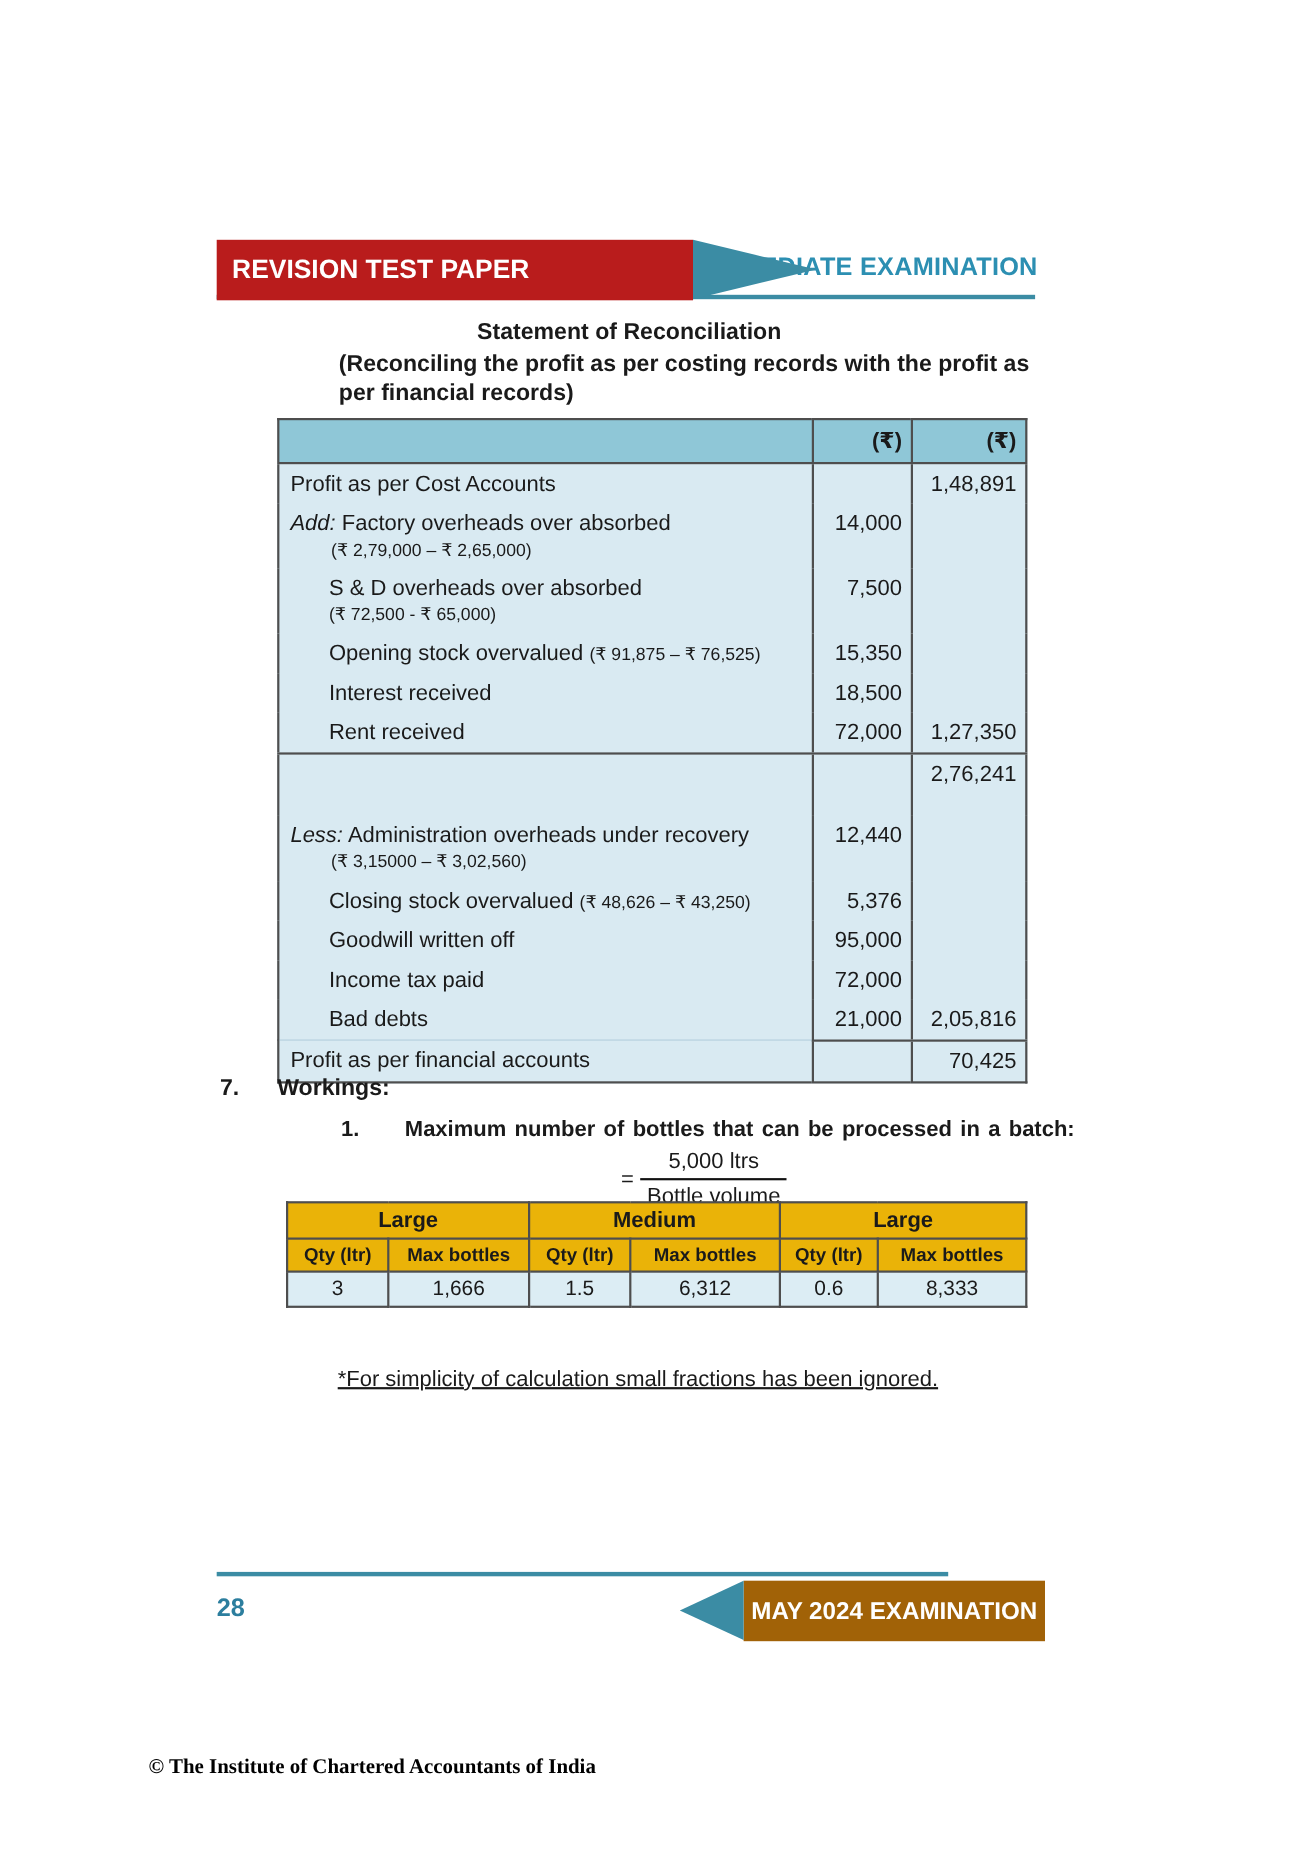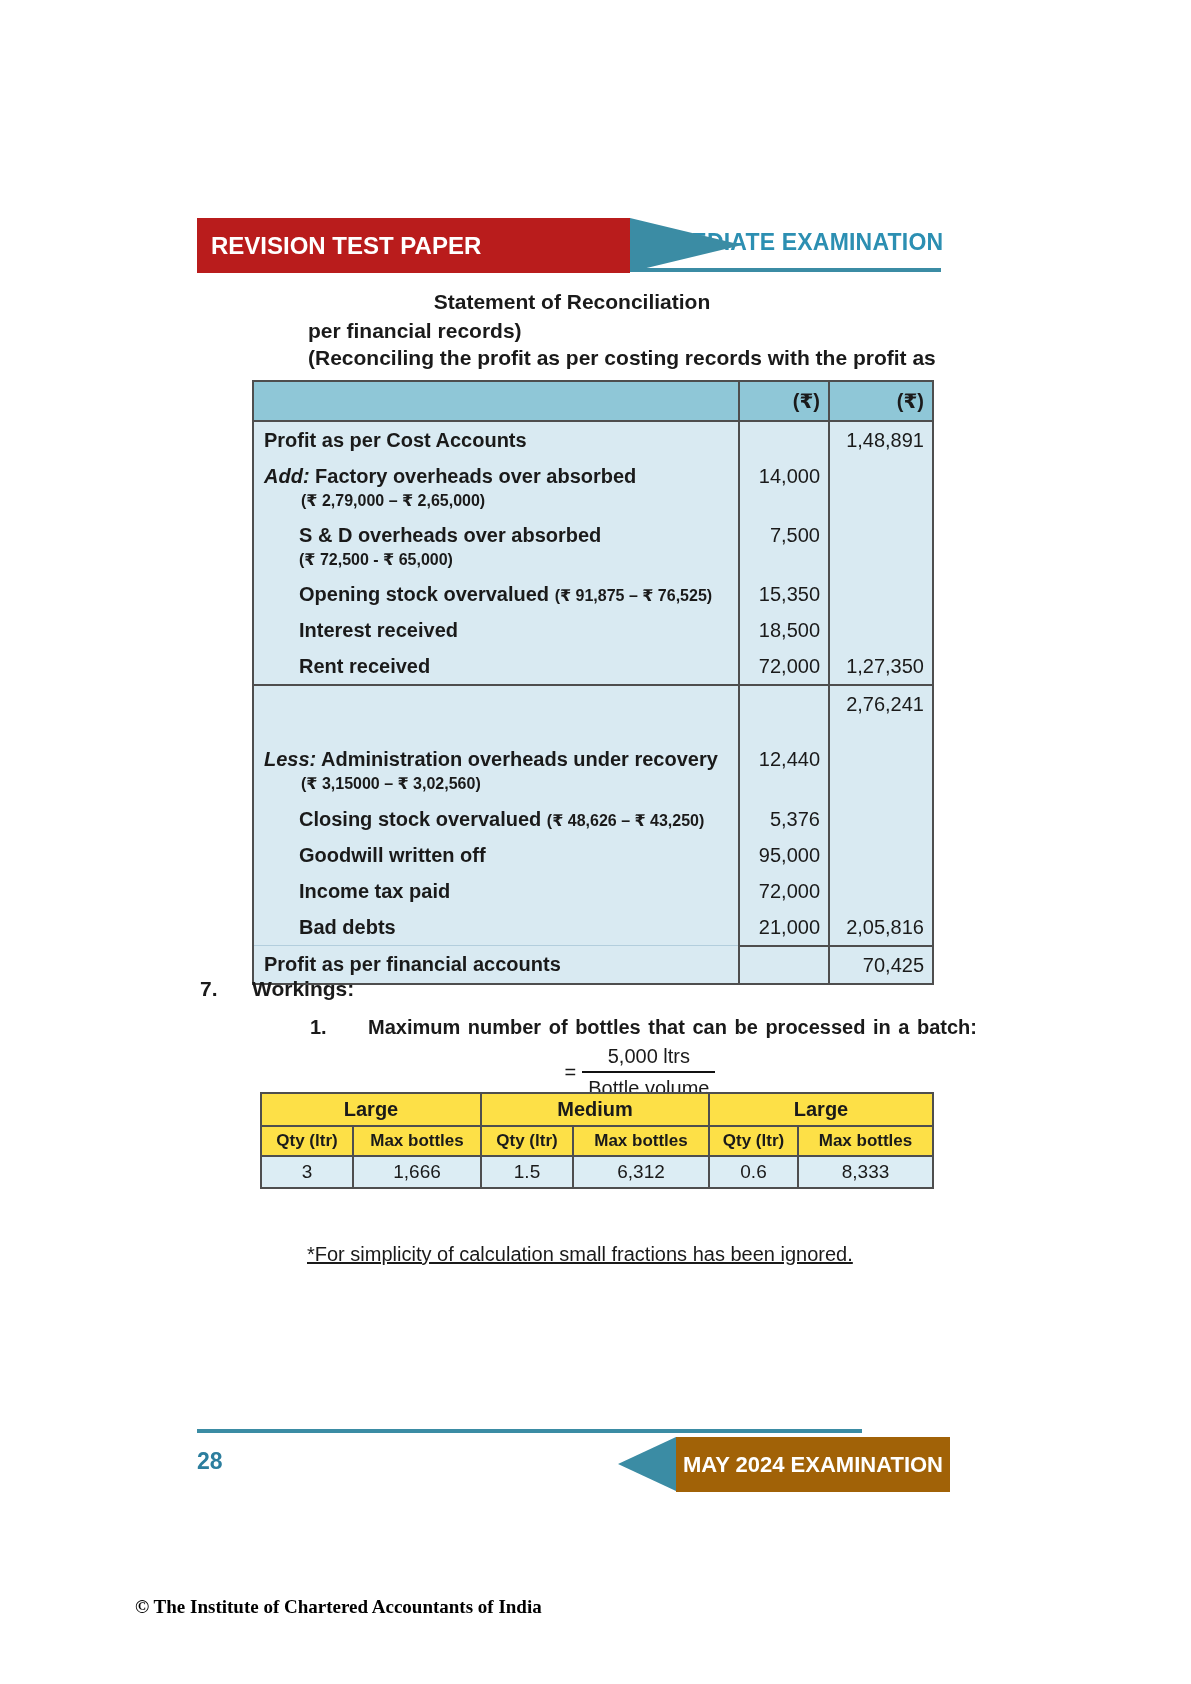--- a/index.html
+++ b/index.html
@@ -32,21 +32,21 @@
   
   .rtable { position:absolute; left:252px; top:380px; }
   .rtable table { border-collapse:collapse; table-layout:fixed; width:680px;
     background:#d9eaf2; font-size:20px; line-height:1.3; }
   .rtable table, .rtable td, .rtable th { border:0; }
   .rtable table { border:2px solid #4e4e4e; }
   .rtable th { background:#8fc7d7; text-align:right; font-weight:bold;
     padding:6px 8px; border-bottom:2px solid #4e4e4e; }
   .rtable th.hdesc { background:#8fc7d7; }
   .rtable td { vertical-align:top; }
-  .rtable td.desc { padding:5px 8px 5px 10px;font-weight:bold; }
+  .rtable td.desc { padding:5px 8px 5px 10px; }
   .rtable td.amt { text-align:right; padding:5px 8px 5px 8px; }
   .rtable .vsep { border-left:2px solid #4e4e4e; }
   .rtable tr.ind td.desc { padding-left:45px; }
   .rtable .pfx { font-style:italic; }
   .rtable .note { display:block; font-size:16px; margin-left:37px; line-height:1.45; }
   .rtable tr.ind .note { margin-left:0; }
   .rtable .inote { font-size:16px; }
   .rtable tr.rule-full td { border-bottom:2px solid #4e4e4e; }
   .rtable tr.rule-amts td.amt { border-bottom:2px solid #4e4e4e; }
   .rtable tr.rule-amts td.desc { border-bottom:1px solid #b3cedd; }
@@ -61,21 +61,21 @@
     display:flex; justify-content:center; align-items:center; font-size:20px; }
   .formula .eq { margin-right:6px; }
   .frac { display:inline-flex; flex-direction:column; text-align:center; }
   .frac .num { padding:0 10px 3px; line-height:24px; }
   .frac .den { border-top:2px solid #111; padding:3px 6px 0; line-height:24px; }
   
   .btable { position:absolute; left:260px; top:1092px; }
   .btable table { border-collapse:collapse; table-layout:fixed; width:672px;
     border:2px solid #4e4e4e; text-align:center; }
   .btable th, .btable td { border:2px solid #4e4e4e; padding:4px 2px; }
-  .btable th { background:#fde047; }
+  .btable th { background:#eab308; }
   .btable .g th { font-size:20px; font-weight:bold; }
   .btable .h th { font-size:17px; font-weight:bold; }
   .btable .d td { background:#dcedf4; font-size:19px; }
   .footnote { position:absolute; left:307px; top:1243px; font-size:20px;text-decoration:underline; }
   
   .ftr-rule { position:absolute; left:197px; top:1429px; width:665px; height:4px; background:#3b8ca4; }
   .banner-bottom {
     position:absolute; left:676px; top:1437px; width:274px; height:55px;
     background:#a16207; color:#ffffff; font-weight:bold; font-size:22px;
     line-height:55px; text-align:center; white-space:nowrap; z-index:2;
@@ -97,22 +97,22 @@
 
   <div class="hdr-rule"></div>
   <div class="banner-top">
     <span>REVISION TEST PAPER</span>
     <span class="arrow-right"></span>
   </div>
   <div class="exam-title">INTERMEDIATE EXAMINATION</div>
 
   <div class="stmt-title">Statement of Reconciliation</div>
   <div class="stmt-sub">
+    <div>(Reconciling the profit as per costing records with the profit as</div>
     <div>per financial records)</div>
-    <div>(Reconciling the profit as per costing records with the profit as</div>
   </div>
 
   <div class="rtable">
     <table>
       <colgroup>
           <col style="width:486px">
           <col style="width:90px">
           <col style="width:104px">
         </colgroup>
       <thead>

